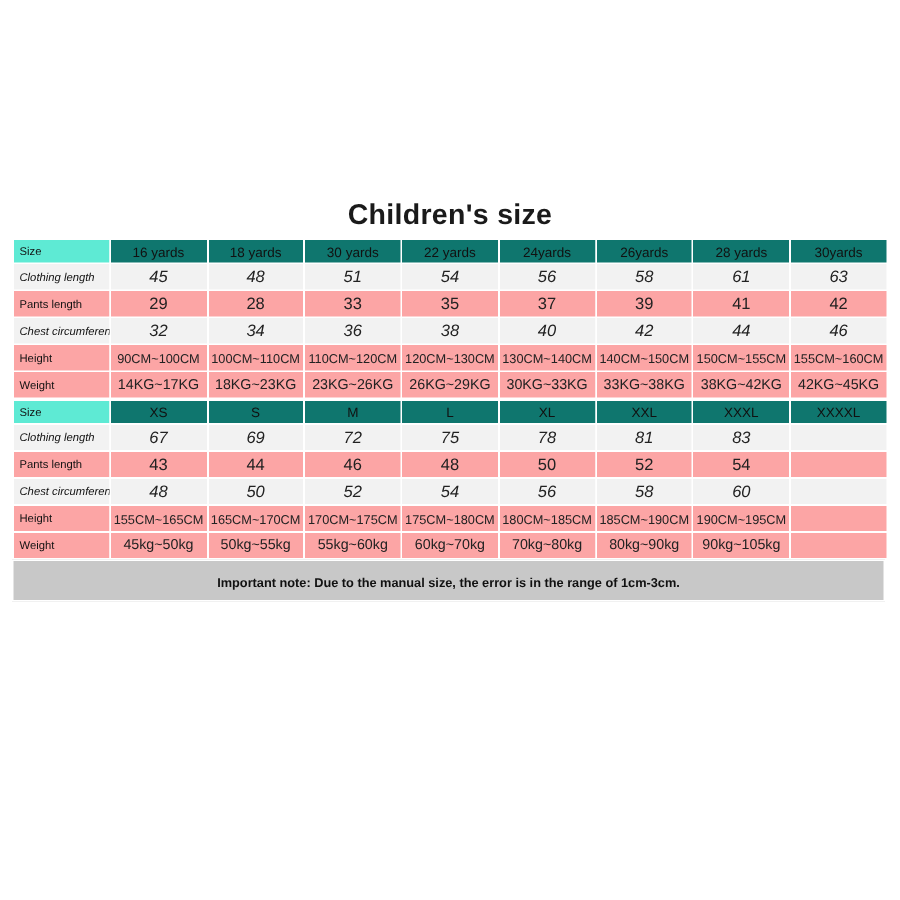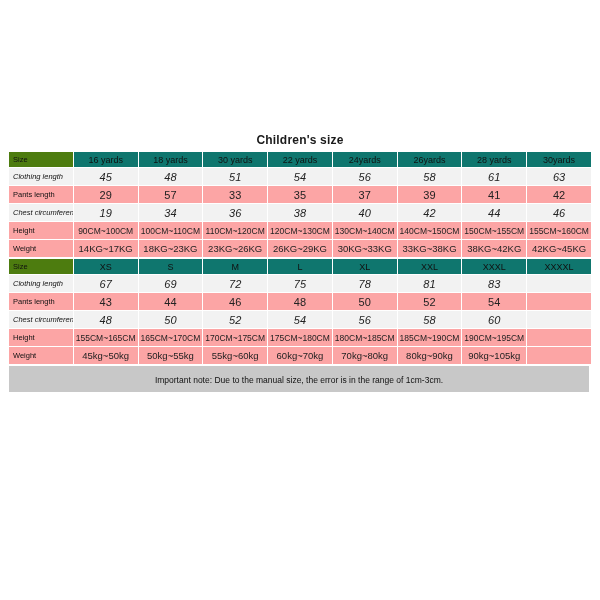--- a/index.html
+++ b/index.html
@@ -22,21 +22,21 @@
     background: #ffffff;
   }
   .content {
     position: absolute;
     left: 8px;
     top: 128px;
     width: 584px;
   }
   .title {
     text-align: center;
-    font-size: 12px;
+    font-size: 19px;
     font-weight: bold;
     color: #1a1a1a;
     padding: 5px 0 4px 0;
     letter-spacing: 0.2px;
   }
   table {
     border-collapse: collapse;
     width: 584px;
     table-layout: fixed;
   }
@@ -50,21 +50,21 @@
     padding: 0 1px;
     overflow: hidden;
     white-space: nowrap;
   }
   .row-head td {
     background: #0f766e;
     font-size: 8px;
     height: 15px;
   }
   .row-head td.label {
-    background: #4d7c0f;
+    background: #5eead4;
   }
   td.label {
     background: #cfcfcf;
     font-size: 7.5px;
     text-align: left;
     padding-left: 4px;
     color: #111111;
   }
   .band-light td {
     background: #f2f2f2;
@@ -94,21 +94,21 @@
   .bold-col {
     font-weight: bold;
   }
   .note {
     background: #c8c8c8;
     border: 1px solid #ffffff;
     width: 582px;
     box-sizing: border-box;
     text-align: center;
     font-size: 8.5px;
-    font-weight: normal;
+    font-weight: bold;
     color: #111111;
     height: 28px;
     line-height: 28px;
   }
 </style>
 </head>
 <body>
 
 <div class="sheet">
   <div class="content">
@@ -137,32 +137,32 @@
         <td class="val-lg">54</td>
         <td class="val-lg">56</td>
         <td class="val-lg">58</td>
         <td class="val-lg">61</td>
         <td class="val-lg">63</td>
       </tr>
 
       <tr class="band-mid">
         <td class="label">Pants length</td>
         <td class="val-lg">29</td>
-        <td class="val-lg">57</td>
+        <td class="val-lg">28</td>
         <td class="val-lg">33</td>
         <td class="val-lg">35</td>
         <td class="val-lg">37</td>
         <td class="val-lg">39</td>
         <td class="val-lg">41</td>
         <td class="val-lg">42</td>
       </tr>
 
       <tr class="band-light">
         <td class="label">Chest circumference 1/2</td>
-        <td class="val-lg">19</td>
+        <td class="val-lg">32</td>
         <td class="val-lg">34</td>
         <td class="val-lg">36</td>
         <td class="val-lg">38</td>
         <td class="val-lg">40</td>
         <td class="val-lg">42</td>
         <td class="val-lg">44</td>
         <td class="val-lg">46</td>
       </tr>
 
       <tr class="band-mid">

